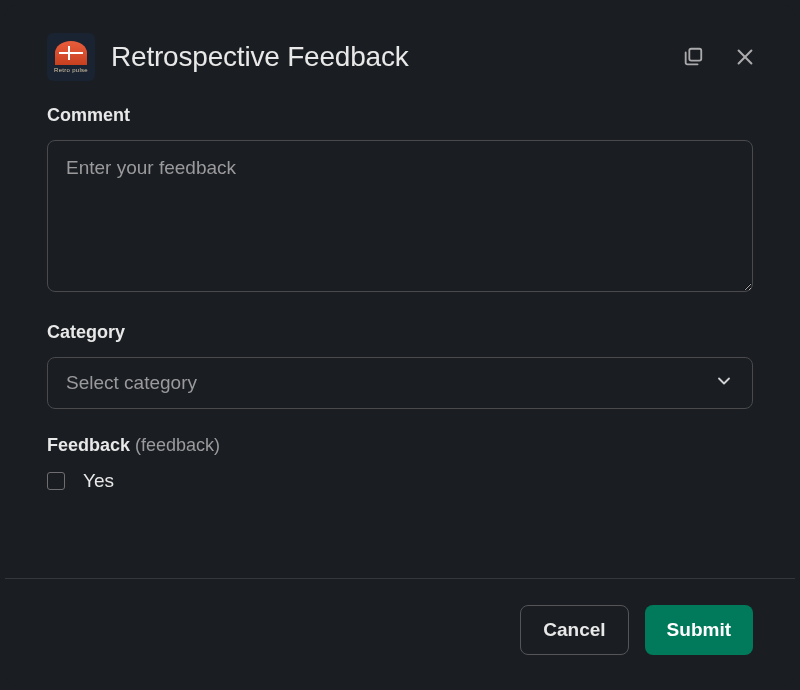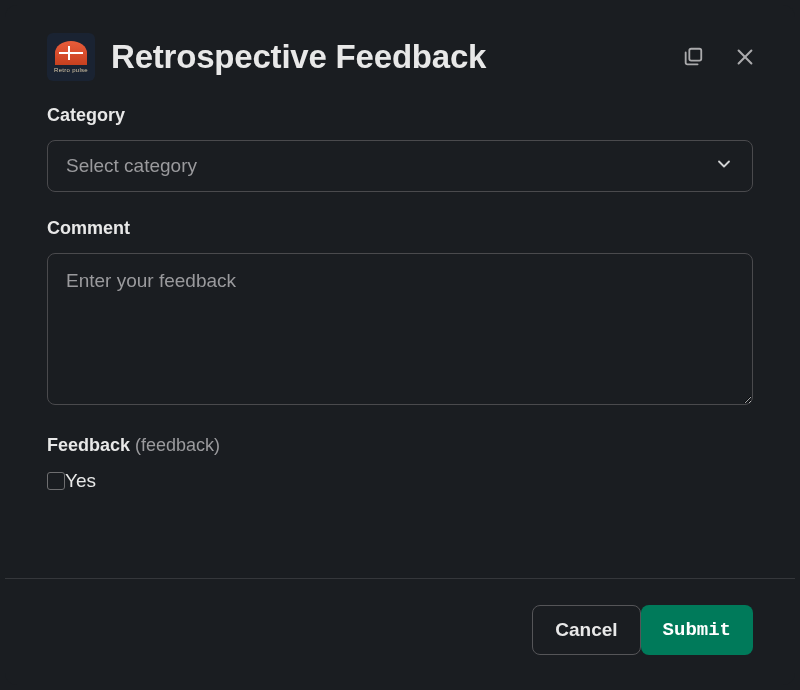--- a/index.html
+++ b/index.html
@@ -73,22 +73,22 @@
       height: 14px;
       background: #fff;
     }
     .app-icon-label {
       font-size: 6px;
       color: #d8c8a8;
       margin-top: 2px;
       letter-spacing: 0.3px;
     }
     .modal-title {
-      font-size: 33px;
-      font-weight: 700;
+      font-size: 28px;
+      font-weight: 400;
       color: #e8e8e8;
       flex: 1;
       letter-spacing: -0.2px;
     }
     .header-actions {
       display: flex;
       gap: 24px;
       align-items: center;
     }
     .icon-btn {
@@ -150,20 +150,21 @@
       font-family: inherit;
       color: #e8e8e8;
       resize: vertical;
     }
     .textarea-input::placeholder {
       color: #9a9a9d;
     }
     .checkbox-wrapper {
       display: flex;
       align-items: center;
+      gap: 18px;
       margin-top: 14px;
     }
     .checkbox-input {
       width: 18px;
       height: 18px;
       border: 1.5px solid #6e6e70;
       border-radius: 3px;
       background: transparent;
       cursor: pointer;
       appearance: none;
@@ -173,20 +174,21 @@
       font-size: 19px;
       color: #e8e8e8;
       font-weight: 400;
       cursor: pointer;
     }
     .modal-footer {
       border-top: 1px solid #35373b;
       padding: 26px 42px 30px;
       display: flex;
       justify-content: flex-end;
+      gap: 16px;
     }
     .btn {
       height: 50px;
       padding: 0 22px;
       border-radius: 8px;
       font-size: 19px;
       font-weight: 700;
       cursor: pointer;
       display: flex;
       align-items: center;
@@ -195,21 +197,20 @@
       font-family: inherit;
     }
     .btn-cancel {
       background: #1a1d21;
       border: 1px solid #555558;
       color: #e8e8e8;
     }
     .btn-primary {
       background: #007a5a;
       color: #fff;
-      font-family: Liberation Mono, monospace;
     }
   </style>
 </head>
 <body>
 
 <div class="modal">
   <div class="modal-header">
     <div class="app-icon">
       <div class="app-icon-inner">
         <div class="app-icon-pulse"></div>
@@ -227,40 +228,40 @@
       <div class="icon-btn">
         <svg width="22" height="22" viewBox="0 0 24 24" fill="none" stroke="currentColor" stroke-width="2.2" stroke-linecap="round">
           <line x1="5" y1="5" x2="19" y2="19"></line>
           <line x1="19" y1="5" x2="5" y2="19"></line>
         </svg>
       </div>
     </div>
   </div>
 
   <div class="modal-body">
+    <div class="form-group">
+      <label class="form-label">Comment</label>
+      <textarea class="textarea-input" placeholder="Enter your feedback" style=""></textarea>
+    </div>
+
     <div class="form-group">
       <label class="form-label">Category</label>
       <div class="select-wrapper">
         <div class="select-input" tabindex="0">
           <span>Select category</span>
           <span class="select-chevron">
             <svg width="20" height="20" viewBox="0 0 24 24" fill="none" stroke="currentColor" stroke-width="2.2" stroke-linecap="round" stroke-linejoin="round">
               <polyline points="6 9 12 15 18 9"></polyline>
             </svg>
           </span>
         </div>
       </div>
     </div>
 
     <div class="form-group">
-      <label class="form-label">Comment</label>
-      <textarea class="textarea-input" placeholder="Enter your feedback" style=""></textarea>
-    </div>
-
-    <div class="form-group">
       <label class="form-label">
         <span>Feedback</span>
         <span class="optional-text"> </span><span class="optional-text">(feedback)</span>
       </label>
       <div class="checkbox-wrapper">
         <input type="checkbox" class="checkbox-input" style="">
         <span class="checkbox-label">Yes</span>
       </div>
     </div>
   </div>

